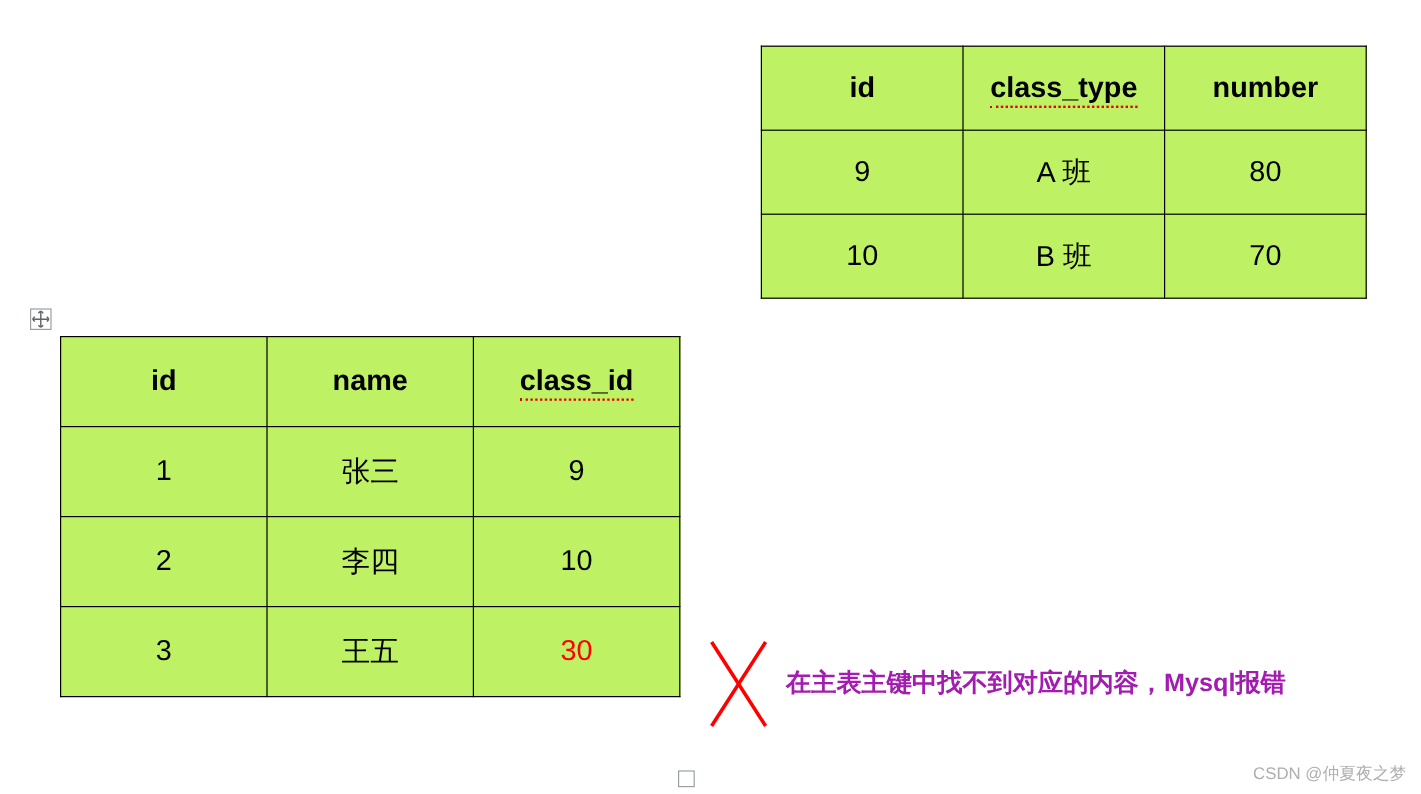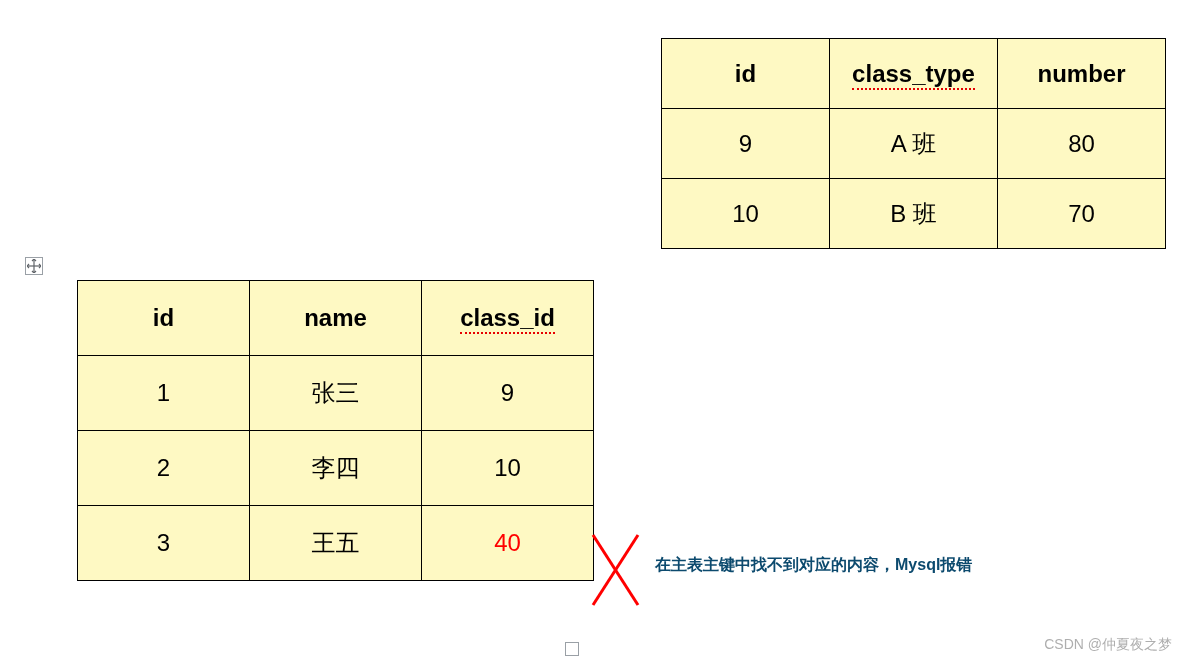--- a/index.html
+++ b/index.html
@@ -8,22 +8,21 @@
     width: 1184px;
     height: 662px;
     position: relative;
     font-family: "Microsoft YaHei", Arial, sans-serif;
     background: #fff;
     overflow: hidden;
   }
   table {
     border-collapse: collapse;
     position: absolute;
-    background: #fef9c3;
-    margin-left: 27px;
+    background: #bef264;
   }
   td, th {
     border: 1.5px solid #000;
     text-align: center;
     vertical-align: middle;
     font-size: 24px;
     padding: 0;
   }
   th { font-weight: bold; }
   
@@ -60,23 +59,23 @@
   .xmark {
     position: absolute;
     top: 530px; left: 588px;
     width: 55px; height: 80px;
   }
   .xmark line { stroke: #ff0000; stroke-width: 3; }
   
   .annotation {
     position: absolute;
     top: 555px; left: 655px;
-    color: #0c4a6e;
+    color: #a21caf;
     font-weight: bold;
-    font-size: 16px;
+    font-size: 21px;
     white-space: nowrap;
   }
   
   .watermark {
     position: absolute;
     bottom: 8px; right: 12px;
     font-size: 14px;
     color: rgba(120,120,120,0.6);
     margin-top: 36px;
   }
@@ -128,21 +127,21 @@
     <td>9</td>
   </tr>
   <tr>
     <td>2</td>
     <td>李四</td>
     <td>10</td>
   </tr>
   <tr>
     <td>3</td>
     <td>王五</td>
-    <td class="red">40</td>
+    <td class="red">30</td>
   </tr>
 </tbody>
   </table>
 
 <div class="resize-handle"></div>
 
 <svg class="xmark" viewBox="0 0 55 80">
   <line x1="5" y1="5" x2="50" y2="75"></line>
   <line x1="50" y1="5" x2="5" y2="75"></line>
 </svg>

